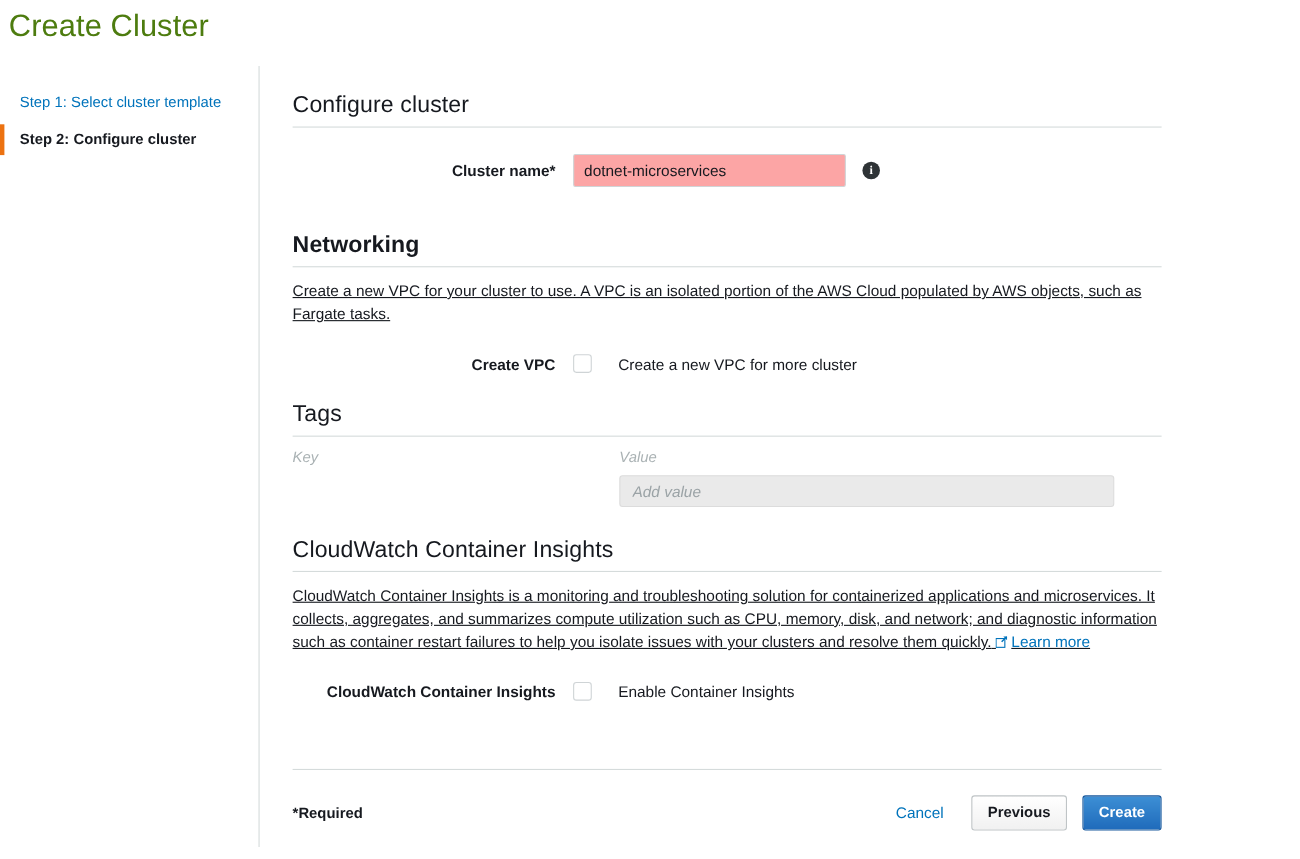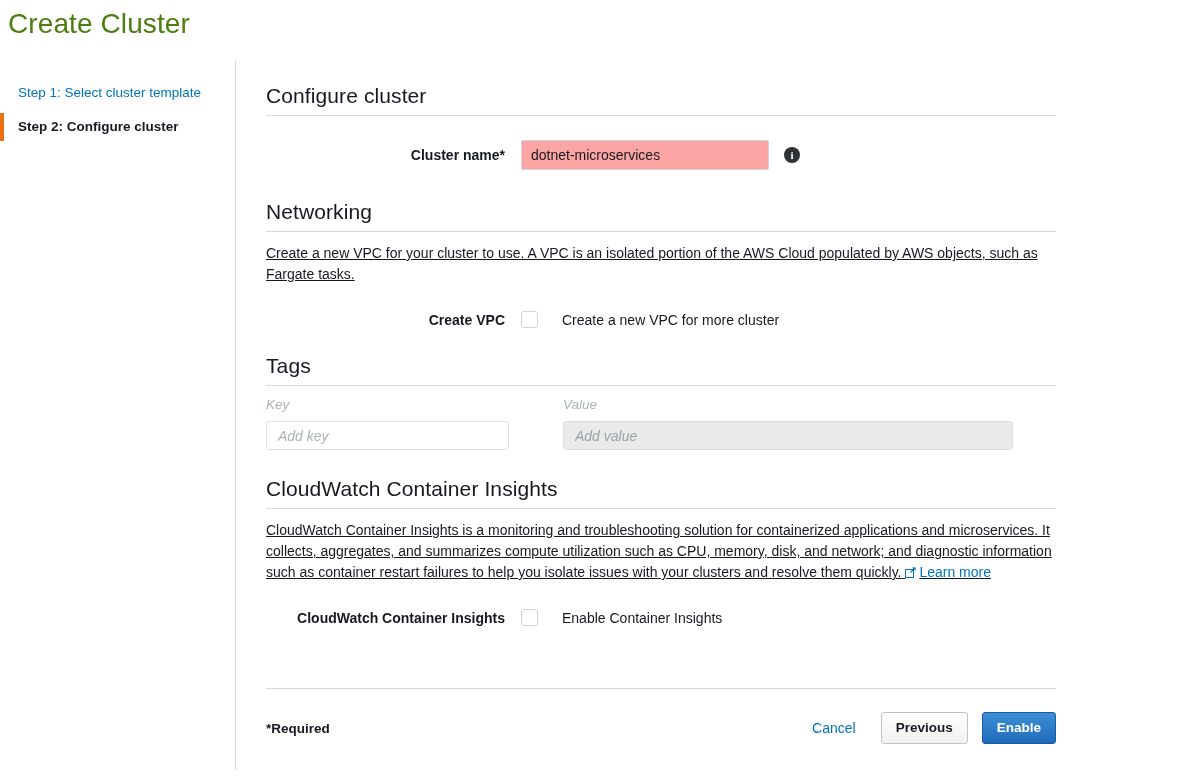--- a/index.html
+++ b/index.html
@@ -76,21 +76,21 @@
   .section-head {
     font-size: 21px;
     font-weight: 400;
     color: #16191f;
     padding-bottom: 7px;
     border-bottom: 1px solid #d5dbdb;
     margin: 0;
     letter-spacing: 0.1px;
   }
   .head-configure { margin-top: 24px; }
-  .head-networking { margin-top: 30px; }
+  .head-networking { margin-top: 41px; font-weight: bold; }
   .head-tags { margin-top: 26px; }
   .head-cw { margin-top: 27px; }
 
   .body-text {
     font-size: 14px;
     line-height: 21px;
     color: #16191f;
     margin: 11px 0 0 0;
     text-decoration: underline;
   }
@@ -298,21 +298,20 @@
       <div class="field-label">Create VPC</div>
       <div class="checkbox"></div>
       <div class="check-text">Create a new VPC for more cluster</div>
     </div>
 
     <h2 class="section-head head-tags">Tags</h2>
 
     <div class="tags-grid">
       <div class="tag-col-key">
         <div class="tag-head">Key</div>
-        <input class="tag-input" type="text" placeholder="Add key" style="">
       </div>
       <div class="tag-col-value">
         <div class="tag-head">Value</div>
         <input class="tag-input tag-input-value" type="text" disabled="" placeholder="Add value" style="">
       </div>
     </div>
 
     <h2 class="section-head head-cw">CloudWatch Container Insights</h2>
 
     <p class="body-text"><span>CloudWatch Container Insights is a monitoring and troubleshooting solution for containerized applications and microservices. It collects, aggregates, and summarizes compute utilization such as CPU, memory, disk, and network; and diagnostic information such as container restart failures to help you isolate issues with your clusters and resolve them quickly.</span> <a class="link"><span class="ext-icon"><svg width="11" height="11" viewBox="0 0 11 11">
@@ -327,18 +326,18 @@
       <div class="check-text">Enable Container Insights</div>
     </div>
 
     <div class="footer-divider"></div>
 
     <div class="footer">
       <div class="required-note">*Required</div>
       <div class="footer-actions">
         <span class="cancel-link">Cancel</span>
         <button class="btn btn-secondary">Previous</button>
-        <button class="btn btn-primary">Enable</button>
+        <button class="btn btn-primary">Create</button>
       </div>
     </div>
 
   </div>
 </div>
 
 </body></html>

